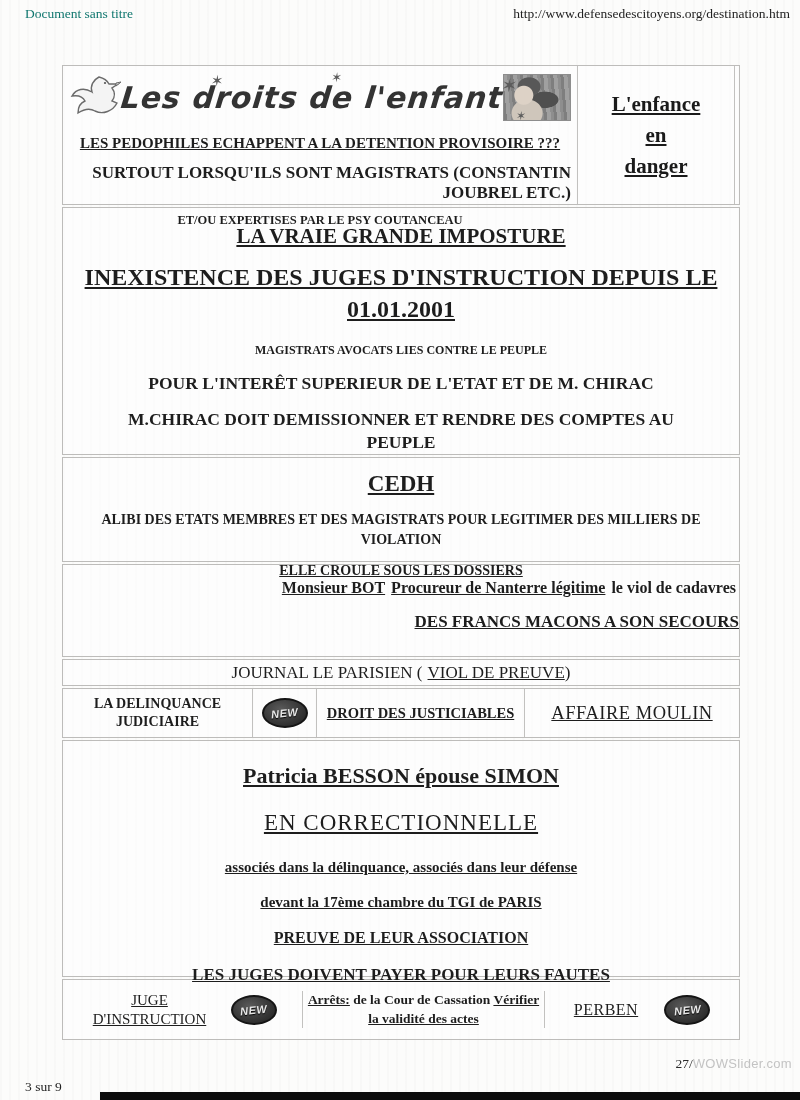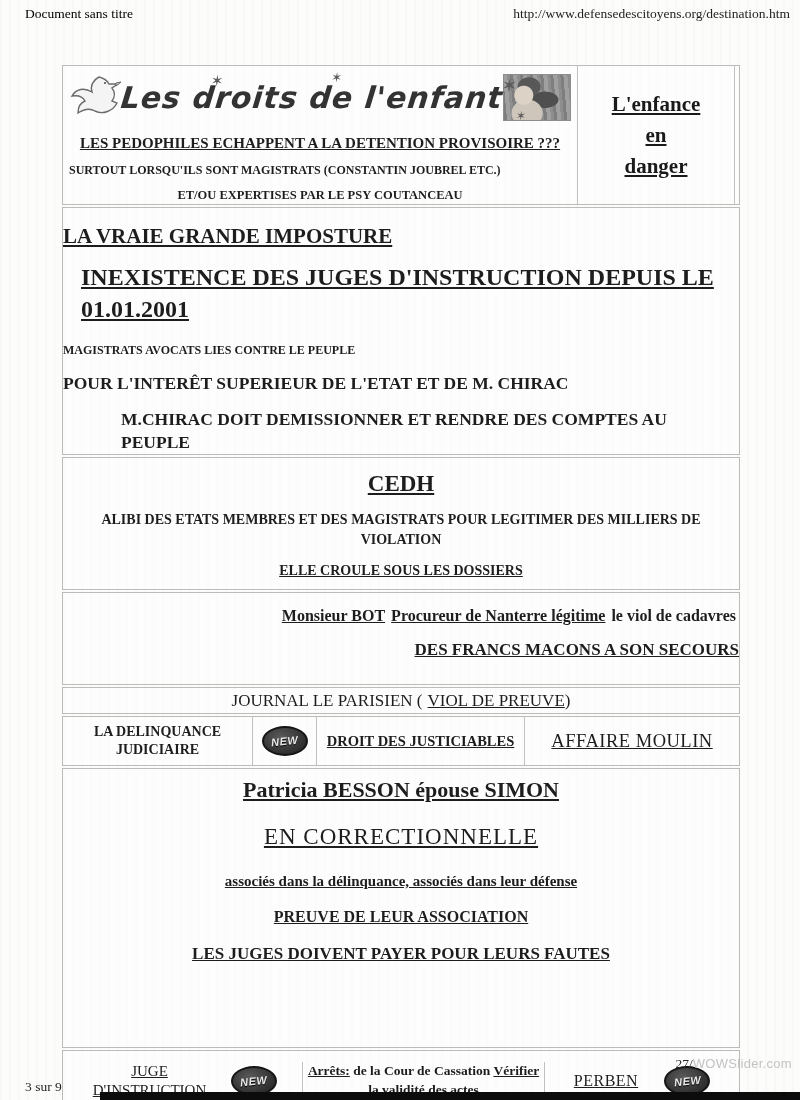--- a/index.html
+++ b/index.html
@@ -4,21 +4,21 @@
 <style>
   html,body{margin:0;padding:0;}
   body{
     width:800px;height:1100px;position:relative;overflow:hidden;
     background:#fcfcfb;
     background-image:repeating-linear-gradient(90deg, rgba(0,0,0,0.015) 0 2px, rgba(0,0,0,0) 2px 9px);
     font-family:"Liberation Serif", serif;
     color:#1d1d1d;
     -webkit-font-smoothing:antialiased;
   }
-  .print-header{position:absolute;top:6px;left:25px;font-size:13.5px;color:#000000;}
+  .print-header{position:absolute;top:6px;left:25px;font-size:13.5px;color:#0f766e;}
   .print-url{position:absolute;top:6px;right:10px;font-size:13.5px;color:#222;}
 
   .content{position:absolute;left:62px;top:65px;width:678px;}
   .box{border:1px solid #bdbcba;box-sizing:border-box;background:rgba(255,255,255,0.45);}
   .box + .box{margin-top:2px;}
 
   
   .masthead{height:140px;display:flex;}
   .mast-left{flex:0 0 496px;border-right:1px solid #c2c1bf;padding:3px 6px 0 6px;box-sizing:border-box;}
   .mast-spacer{flex:1;}
@@ -35,53 +35,53 @@
   .star.s3{top:-6px;right:-14px;font-size:19px;}
   .star.s4{bottom:-8px;right:-26px;font-size:12px;}
   .photo{width:66px;height:45px;border:1px solid #8d8d8d;flex:0 0 auto;
     background:
       radial-gradient(circle at 30% 45%, #ddd2c6 0 9px, rgba(0,0,0,0) 10px),
       radial-gradient(ellipse at 38% 26%, #585858 0 11px, rgba(0,0,0,0) 12px),
       radial-gradient(ellipse at 35% 85%, #cfc6bb 0 15px, rgba(0,0,0,0) 16px),
       radial-gradient(ellipse at 62% 55%, #4f4f4f 0 13px, rgba(0,0,0,0) 14px),
       repeating-linear-gradient(85deg, #7e7e7e 0 3px, #a0a0a0 3px 7px, #8e8e8e 7px 10px);}
   .mast-line1{margin-top:9px;text-align:center;font-weight:bold;font-size:15px;text-decoration:underline;}
-  .mast-line2{margin-top:11px;text-align:left;font-weight:bold;font-size:12px;}
+  .mast-line2{margin-top:11px;text-align:right;font-weight:bold;font-size:17px;}
   .mast-line3{margin-top:10px;text-align:center;font-weight:bold;font-size:12.5px;}
 
   
-  .imposture{height:248px;padding-top:16px;text-align:left;}
+  .imposture{height:248px;padding-top:16px;text-align:center;}
   .h-impost1{font-size:21px;font-weight:bold;text-decoration:underline;}
   .h-impost2{font-size:24px;font-weight:bold;text-decoration:underline;max-width:640px;margin:12px auto 0;line-height:1.35;}
   .impost-small{margin-top:17px;font-size:12px;font-weight:bold;}
   .impost-l1{margin-top:15px;font-size:17.5px;font-weight:bold;}
   .impost-l2{margin-top:14px;font-size:17.5px;font-weight:bold;max-width:560px;margin-left:auto;margin-right:auto;line-height:1.3;}
 
-  .cedh{height:133px;padding-top:13px;text-align:center;}
+  .cedh{height:105px;padding-top:13px;text-align:center;}
   .h-cedh{font-size:23px;font-weight:bold;text-decoration:underline;}
   .cedh-l1{margin-top:13px;font-size:14px;font-weight:bold;max-width:640px;margin-left:auto;margin-right:auto;line-height:1.45;}
   .cedh-l2{margin-top:12px;font-size:14px;font-weight:bold;text-decoration:underline;}
 
   .bot{height:93px;padding-top:14px;text-align:right;}
   .bot-l1{font-size:16px;font-weight:bold;}
   .bot-l1 .u{text-decoration:underline;}
   .bot-l1 span{margin:0 3px;}
   .bot-l2{margin-top:15px;font-size:17px;font-weight:bold;text-decoration:underline;}
 
   .parisien{height:27px;display:flex;align-items:center;justify-content:center;font-size:17px;}
   .parisien .u{text-decoration:underline;margin-left:5px;}
 
   .navrow{height:50px;display:flex;align-items:stretch;}
   .navrow .cell{display:flex;align-items:center;justify-content:center;box-sizing:border-box;text-align:center;}
   .navrow .c1{flex:0 0 190px;border-right:1px solid #c2c1bf;font-size:14px;font-weight:bold;line-height:1.3;}
   .navrow .c2{flex:0 0 64px;border-right:1px solid #c2c1bf;}
   .navrow .c3{flex:0 0 208px;border-right:1px solid #c2c1bf;font-size:14.5px;font-weight:bold;text-decoration:underline;}
   .navrow .c4{flex:1;font-size:18.5px;text-decoration:underline;letter-spacing:0.5px;}
 
-  .besson{height:280px;padding-top:8px;text-align:center;}
+  .besson{height:237px;padding-top:22px;text-align:center;}
   .besson-title{font-size:22px;font-weight:bold;text-decoration:underline;}
   .besson-l2{margin-top:21px;font-size:23px;text-decoration:underline;letter-spacing:1px;}
   .besson-l3{margin-top:23px;font-size:15px;font-weight:bold;text-decoration:underline;}
   .besson-l4{margin-top:18px;font-size:15px;font-weight:bold;text-decoration:underline;}
   .besson-l5{margin-top:18px;font-size:16px;font-weight:bold;text-decoration:underline;}
   .besson-l6{margin-top:18px;font-size:17px;font-weight:bold;text-decoration:underline;}
 
   .bottomrow{height:61px;display:flex;align-items:center;}
   .bottomrow .cell{display:flex;align-items:center;justify-content:center;box-sizing:border-box;}
   .bottomrow .c1{flex:0 0 240px;border-right:1px solid #c2c1bf;gap:20px;}
@@ -179,20 +179,21 @@
       <span class="badge-new"><span>NEW</span></span>
     </div>
     <div class="cell c3">DROIT DES JUSTICIABLES</div>
     <div class="cell c4">AFFAIRE MOULIN</div>
   </div>
 
   <div class="box besson">
     <div class="besson-title">Patricia BESSON épouse SIMON</div>
     <div class="besson-l2">EN CORRECTIONNELLE</div>
     <div class="besson-l3">associés dans la délinquance, associés dans leur défense</div>
+    <div class="besson-l4">devant la 17ème chambre du TGI de PARIS</div>
     <div class="besson-l5">PREUVE DE LEUR ASSOCIATION</div>
     <div class="besson-l6">LES JUGES DOIVENT PAYER POUR LEURS FAUTES</div>
   </div>
 
   <div class="box bottomrow">
     <div class="cell c1">
       <span class="lbl">JUGE D'INSTRUCTION</span>
       <span class="badge-new"><span>NEW</span></span>
     </div>
     <div class="cell c2">

